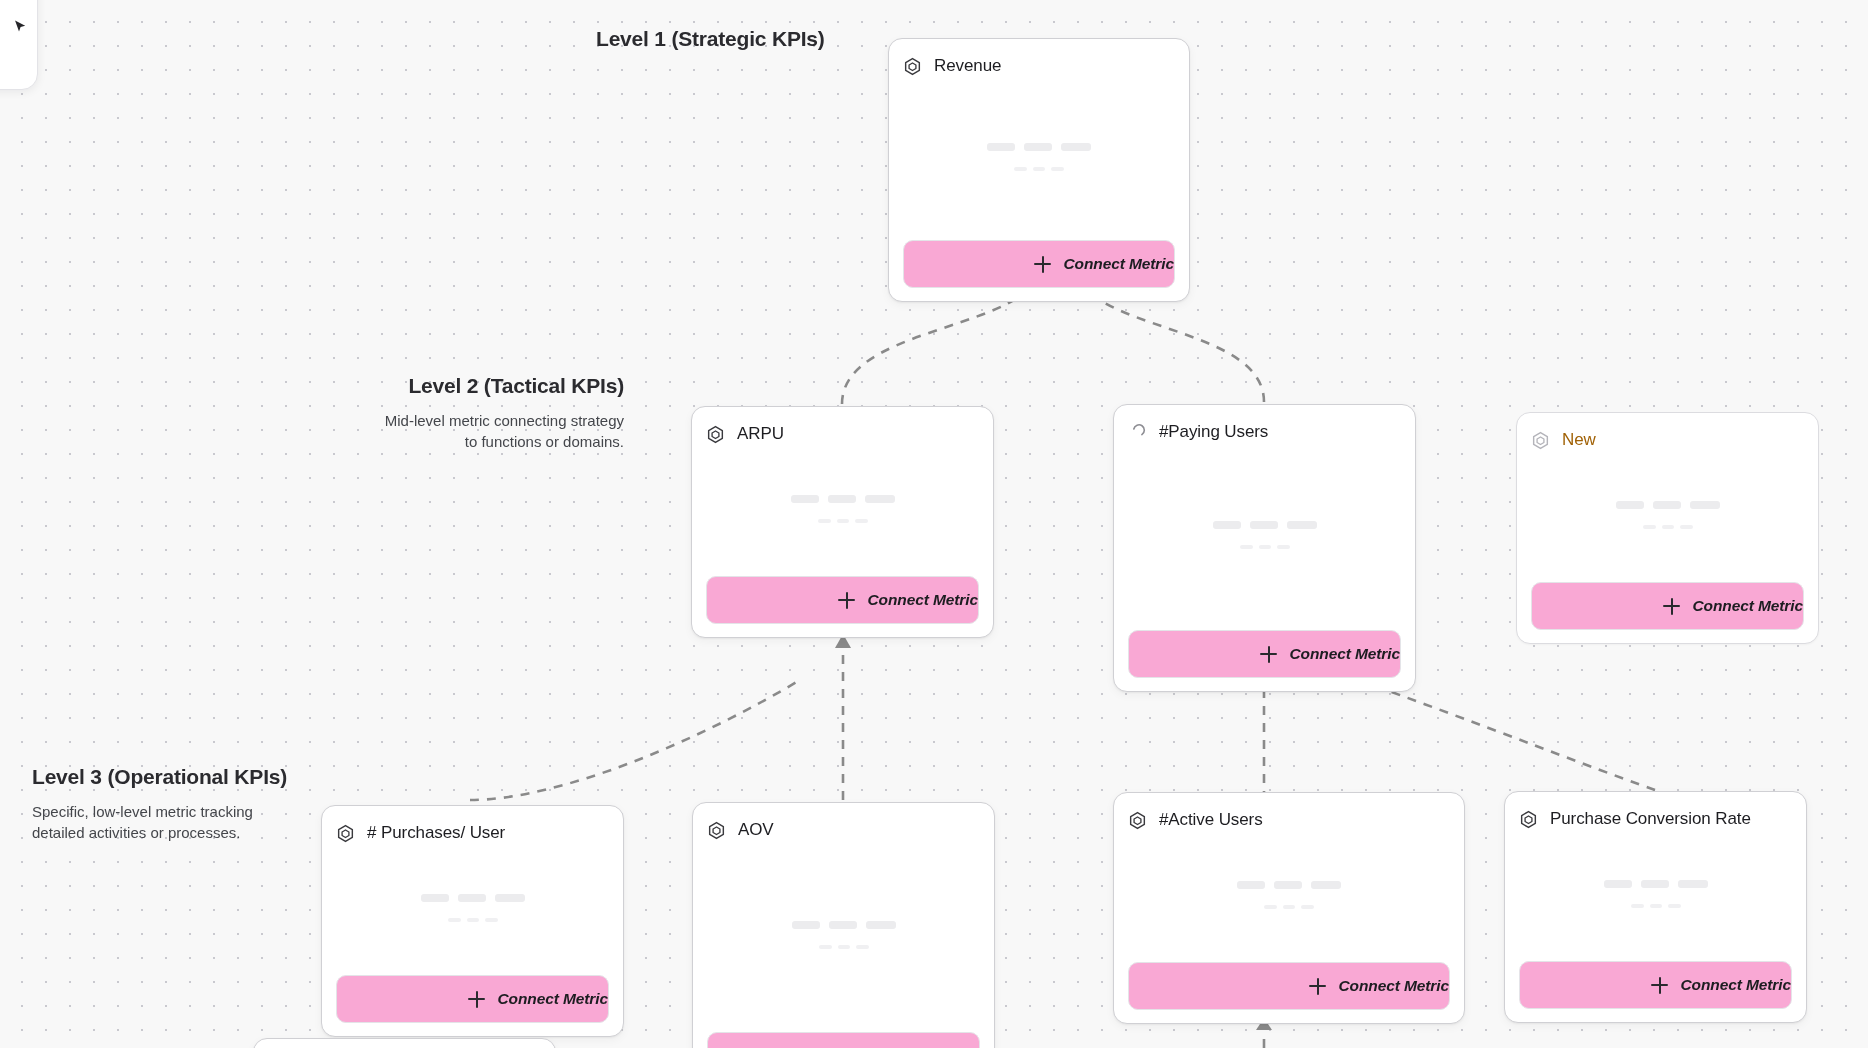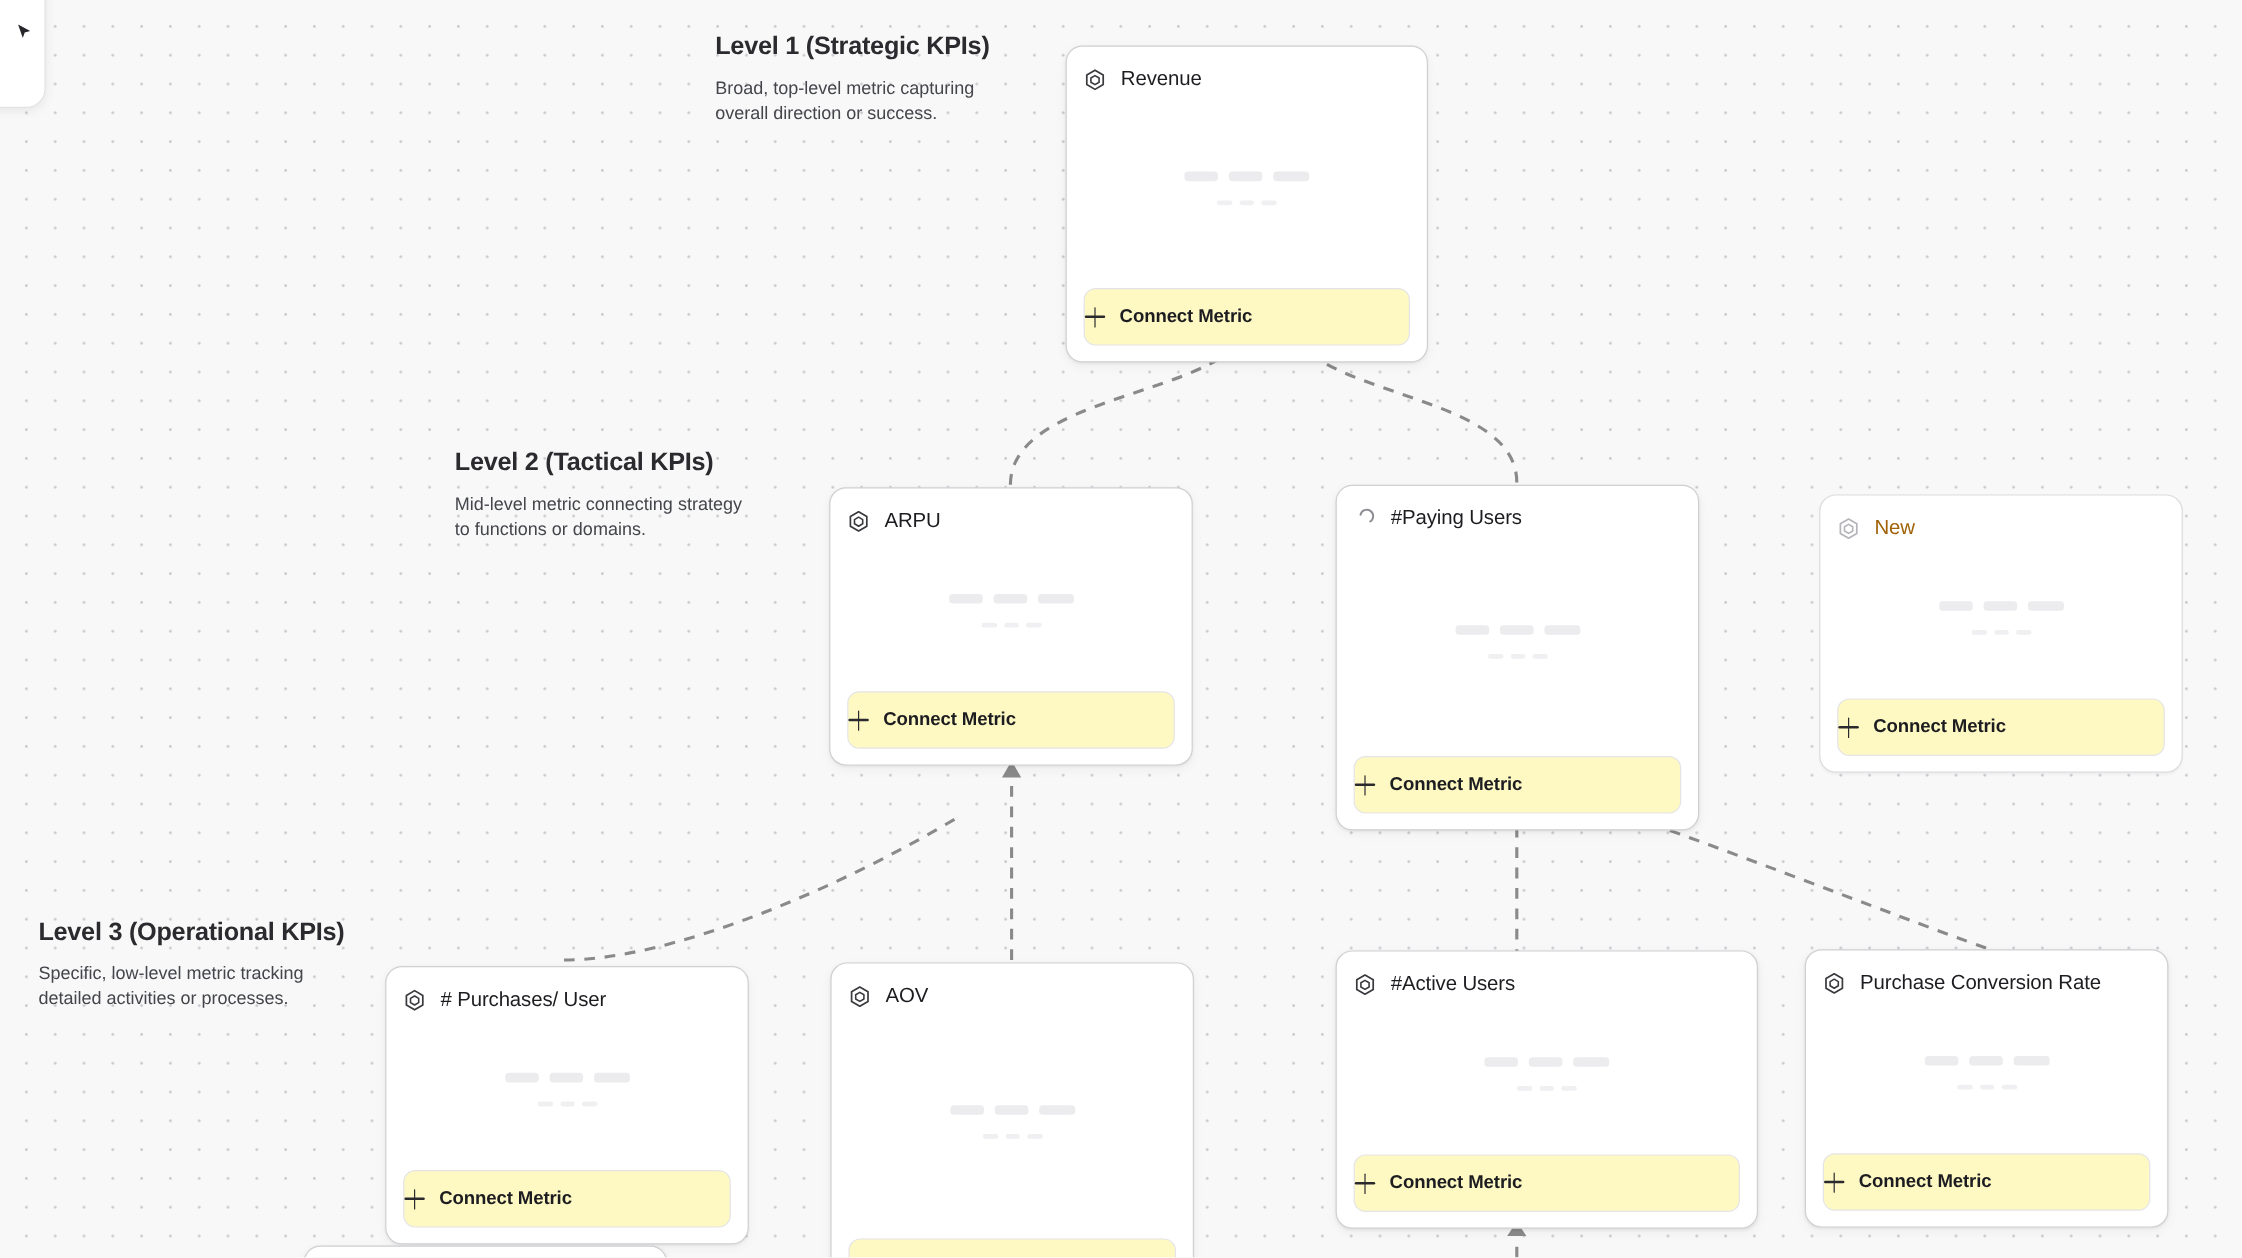--- a/index.html
+++ b/index.html
@@ -139,27 +139,28 @@
   .skel-row.secondary .skel-bar:nth-child(1) { width: 13px; }
   .skel-row.secondary .skel-bar:nth-child(2) { width: 12px; }
   .skel-row.secondary .skel-bar:nth-child(3) { width: 13px; }
 
   
   .connect-btn {
     flex: 0 0 auto;
     height: 48px;
     border: 1.2px solid #e4e4e8;
     border-radius: 10px;
-    background: #fef9c3;
+    background: #f9a8d4;
     display: flex;
     align-items: center;
-    justify-content: flex-start;
+    justify-content: flex-end;
     gap: 12px;
     cursor: pointer;
     user-select: none;
+    font-style: italic;
   }
   .plus-icon {
     width: 17px;
     height: 17px;
     position: relative;
     flex: 0 0 17px;
   }
   .plus-icon::before,
   .plus-icon::after {
     content: "";
@@ -233,24 +234,23 @@
   <div id="corner-panel">
     <span class="cursor-glyph">
       <svg viewBox="0 0 16 16" fill="none" xmlns="http://www.w3.org/2000/svg">
         <path d="M2.2 1.6 L13 7.2 L8.1 8.6 L6.4 13.4 Z" fill="#26262a"></path>
       </svg>
     </span>
   </div>
 
   <div class="level-label" style="left:596px; top:27px;">
     <div class="level-title">Level 1 (Strategic KPIs)</div>
-    <div class="level-desc">Broad, top-level metric capturing overall direction or success.</div>
-  </div>
-
-  <div class="level-label" style="left:379px; top:374px;">
+  </div>
+
+  <div class="level-label" style="left:379px; top:374px;text-align:right;">
     <div class="level-title">Level 2 (Tactical KPIs)</div>
     <div class="level-desc">Mid-level metric connecting strategy to functions or domains.</div>
   </div>
 
   <div class="level-label" style="left:32px; top:765px;">
     <div class="level-title">Level 3 (Operational KPIs)</div>
     <div class="level-desc">Specific, low-level metric tracking detailed activities or processes.</div>
   </div>
 
   <div class="card" style="left:888px; top:38px; width:302px; height:264px;">

